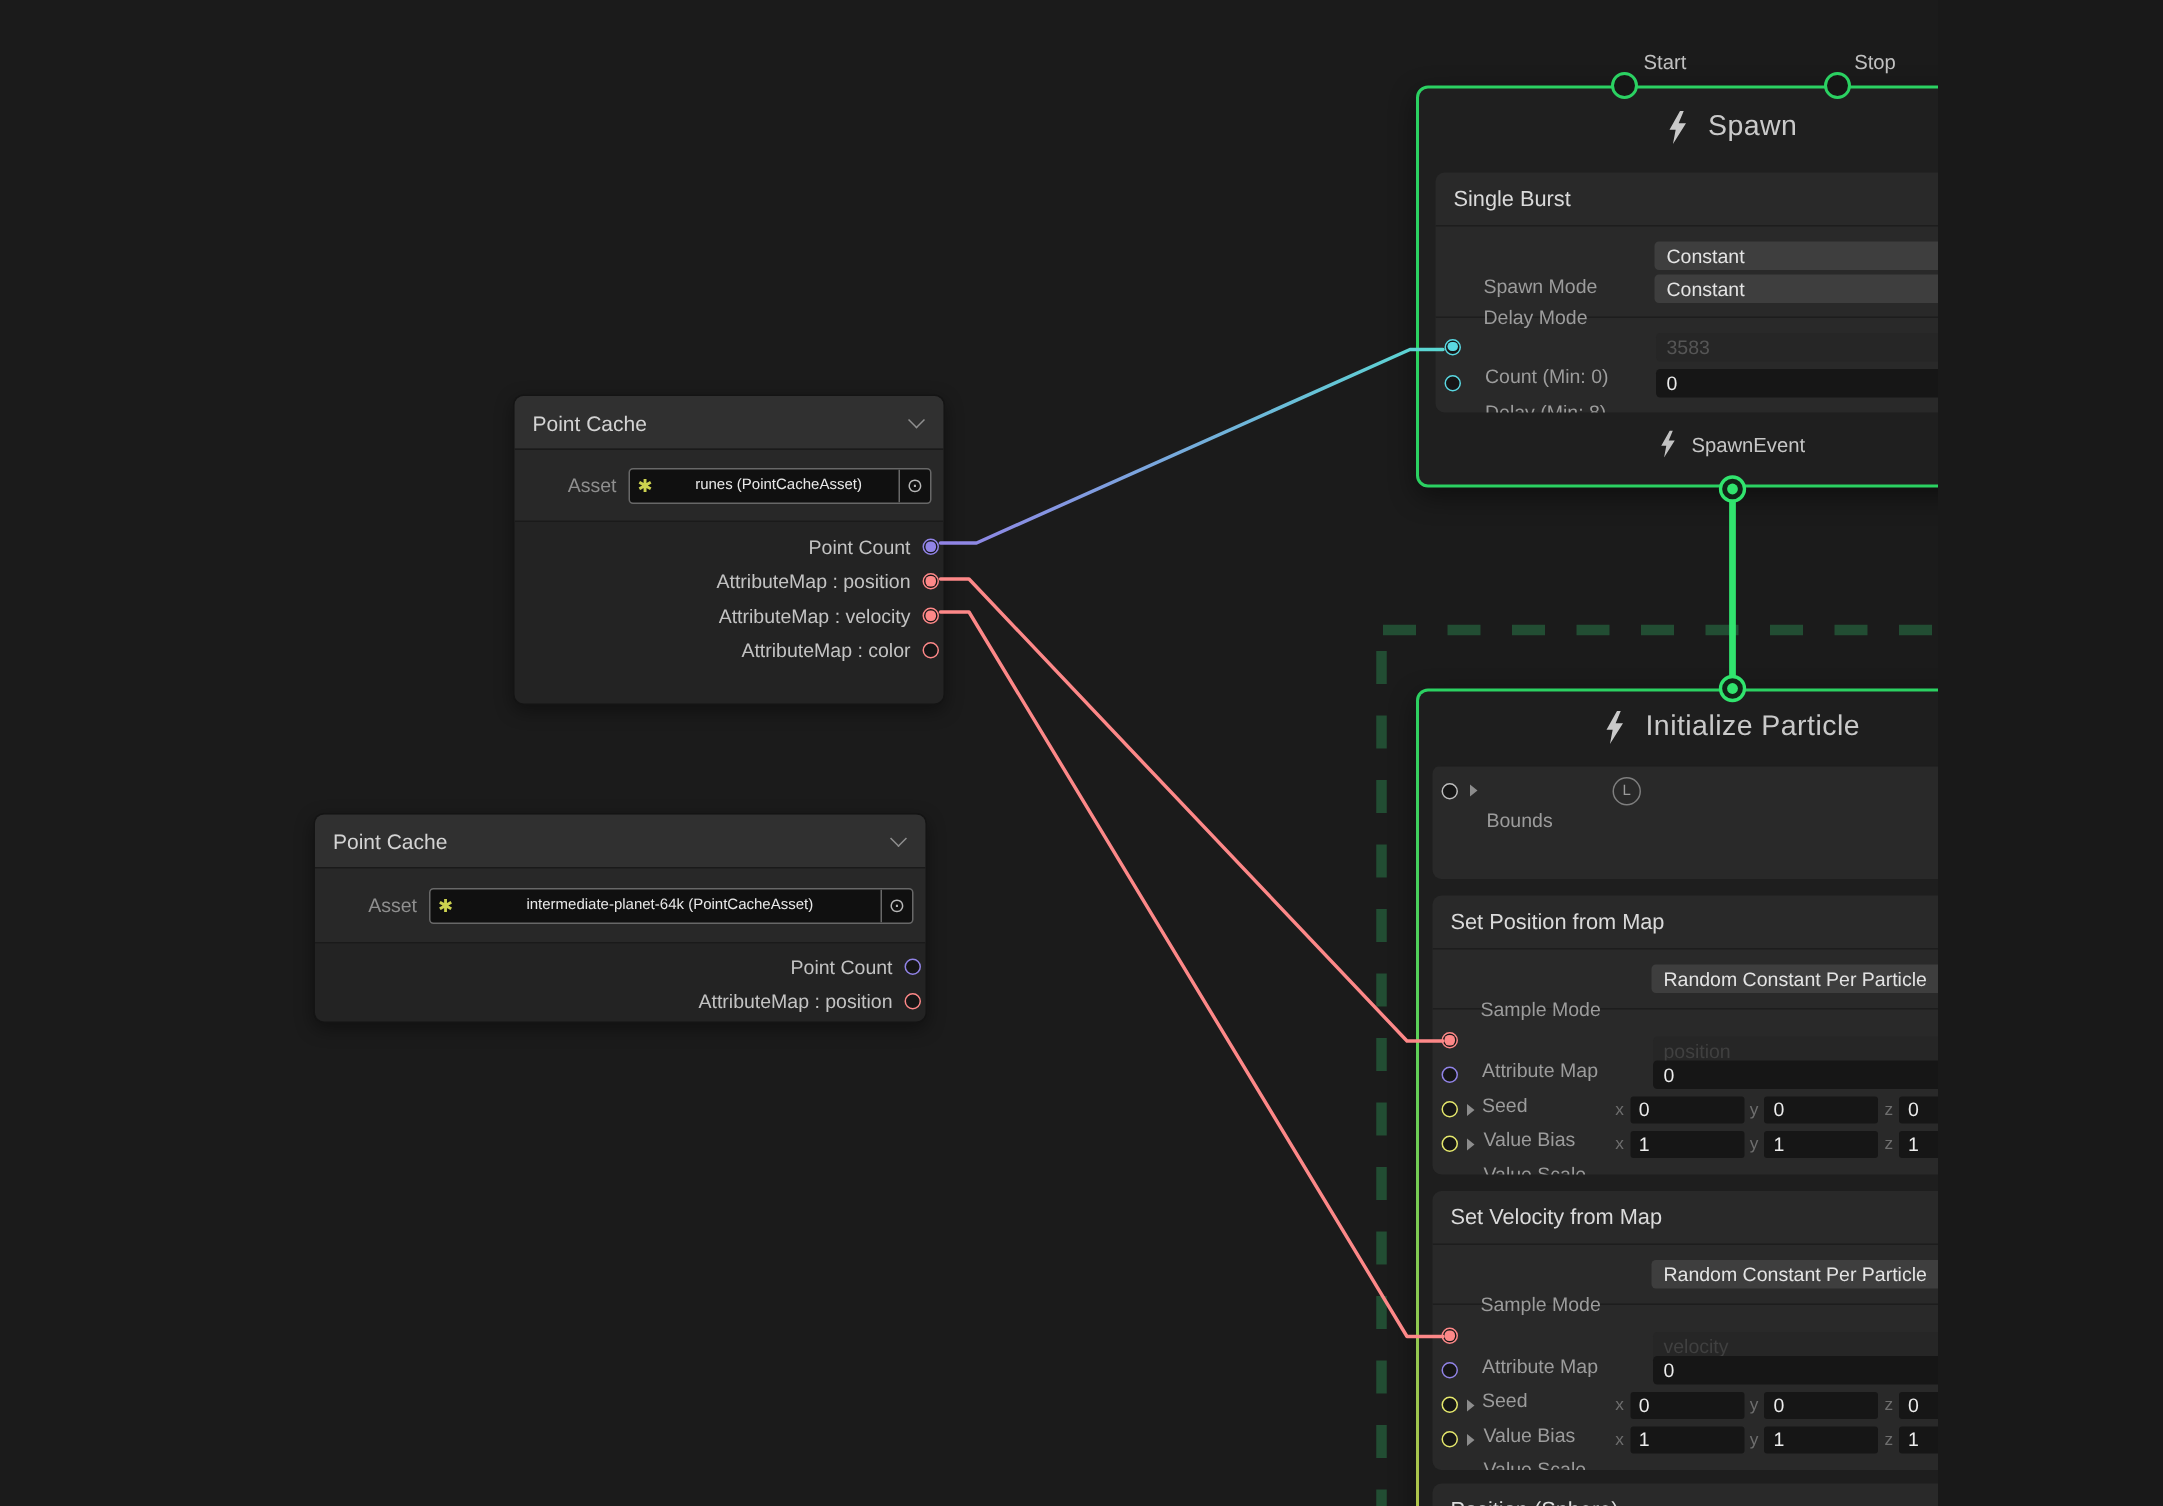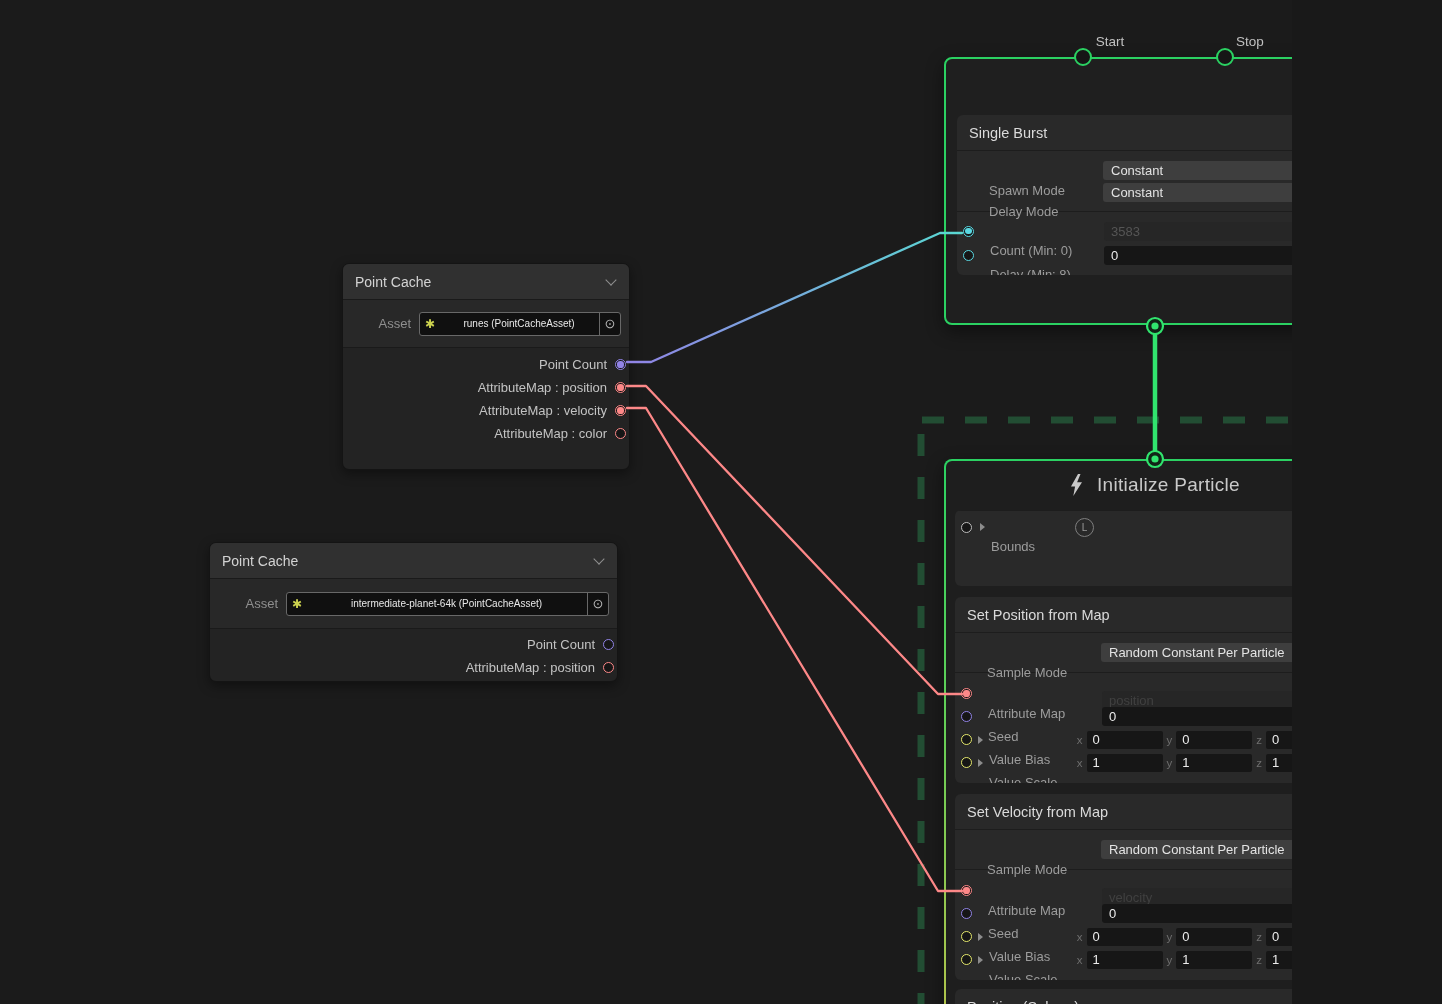--- a/index.html
+++ b/index.html
@@ -89,20 +89,26 @@
 <body>
 
 <div id="canvas">
 
   <div class="ctx-node" style="left:944px;top:57px;width:421px;height:268px;border:2px solid #2bd162;">
     <div class="flow-label" style="left:164px;top:-25px;">Start</div>
     <div class="flow-label" style="left:304px;top:-25px;">Stop</div>
     <div class="flow-port" style="left:128px;top:-11px;"></div>
     <div class="flow-port" style="left:270px;top:-11px;"></div>
 
+    <div class="title-row" style="margin-top:11px;">
+      <svg class="bolt" width="15" height="22" viewBox="0 0 14 22">
+        <path d="M8.5 0 L1.5 12.5 H5.6 L3.8 22 L12.5 8.2 H7.6 L11 0 Z" fill="#c9c9c9"></path>
+      </svg>
+      <span class="node-title">Spawn</span>
+    </div>
 
     <div class="block" style="top:56px;height:160px;">
       <div class="block-header">
         <span class="block-title">Single Burst</span>
         <span class="checkbox">✓</span>
         <span class="chev"></span>
       </div>
       <div class="divider"></div>
       <div style="padding:9px 0 8px;">
         <div class="srow">
@@ -122,20 +128,26 @@
           <span class="field dim">3583</span>
         </div>
         <div class="prow">
           <span class="port" style="color:#5ad8e2;"></span>
           <span class="rlabel lab114">Delay (Min: 8)</span>
           <span class="field">0</span>
         </div>
       </div>
     </div>
 
+    <div style="position:absolute;left:0;right:0;top:228px;display:flex;align-items:center;justify-content:center;gap:10px;">
+      <svg class="bolt" width="12" height="18" viewBox="0 0 14 22">
+        <path d="M8.5 0 L1.5 12.5 H5.6 L3.8 22 L12.5 8.2 H7.6 L11 0 Z" fill="#c2c2c2"></path>
+      </svg>
+      <span style="font-size:13.5px;color:#c6c6c6;">SpawnEvent</span>
+    </div>
   </div>
 
   <div class="pc-node" style="left:342px;top:263px;width:288px;height:207px;">
     <div class="pc-header">
       <span class="pc-title">Point Cache</span>
       <span class="chev"></span>
     </div>
     <div class="asset-row" style="height:47px;">
       <span class="asset-label">Asset</span>
       <span class="asset-field">

